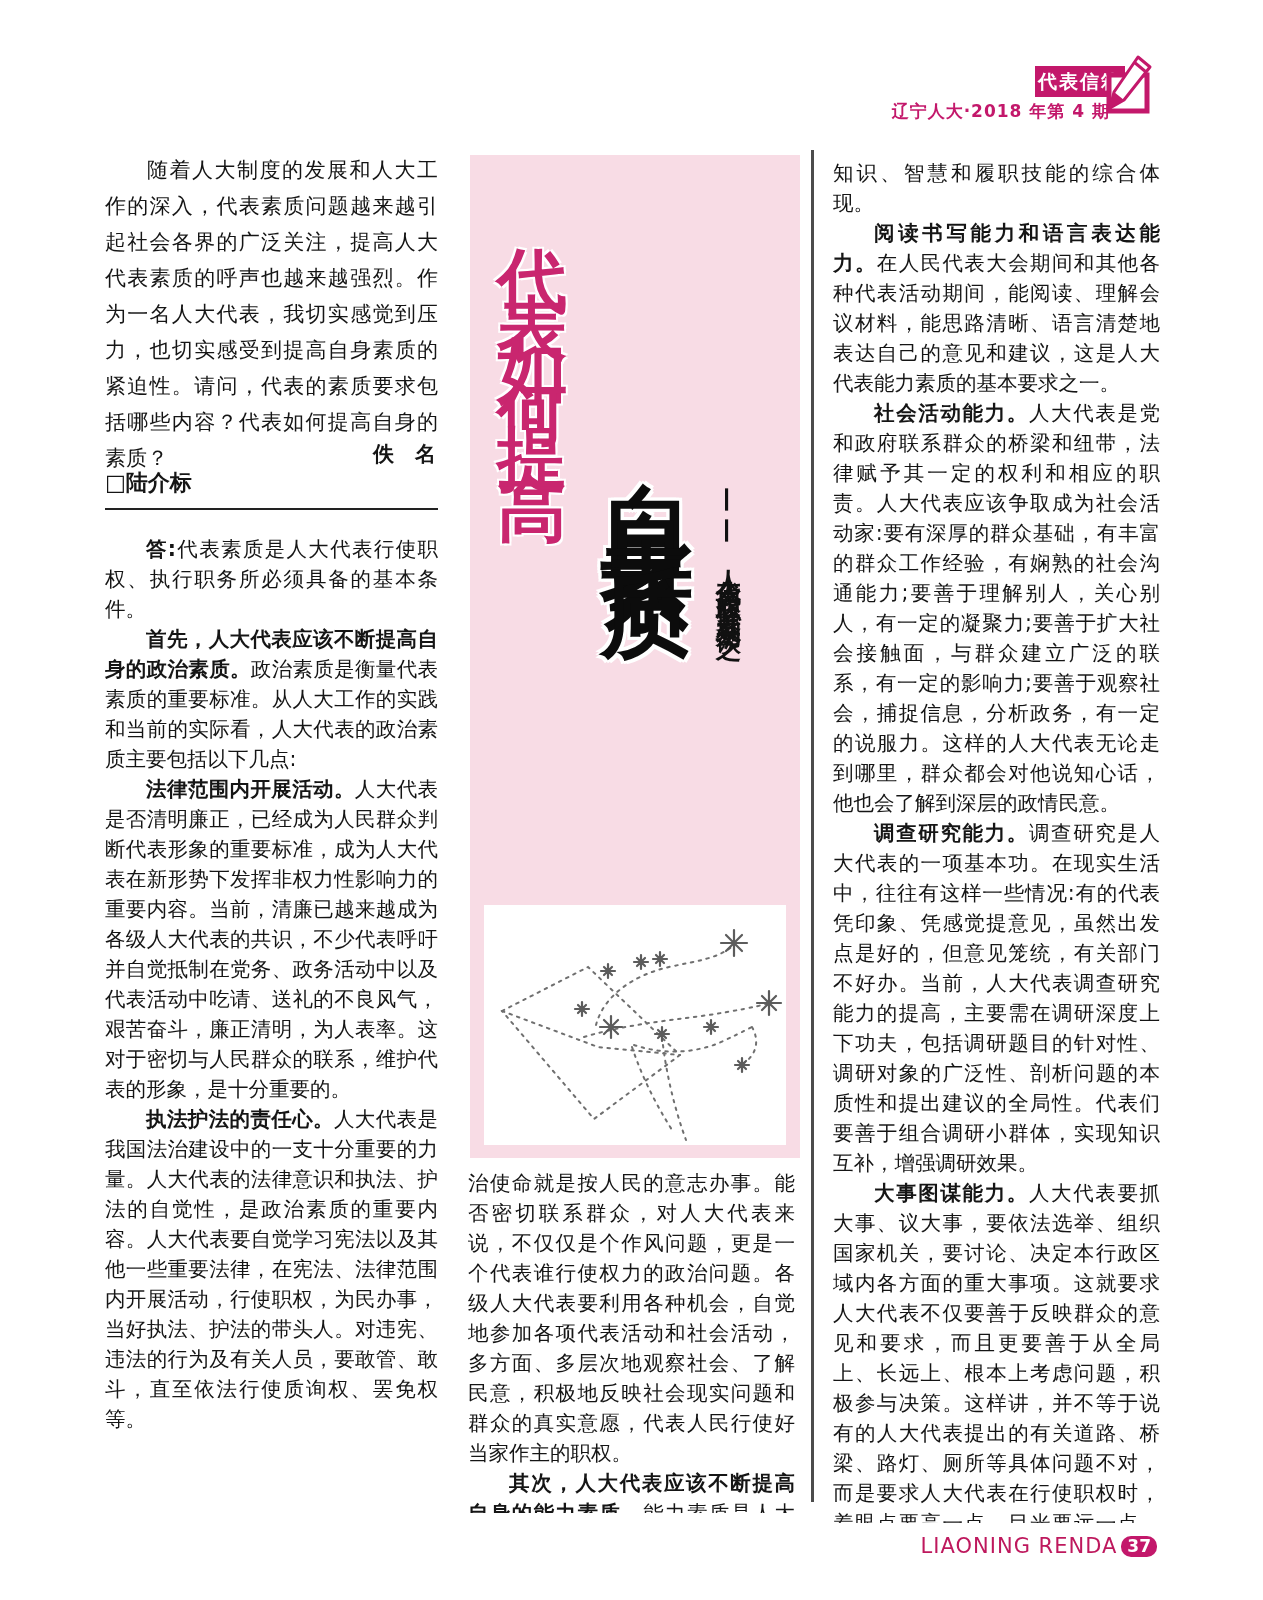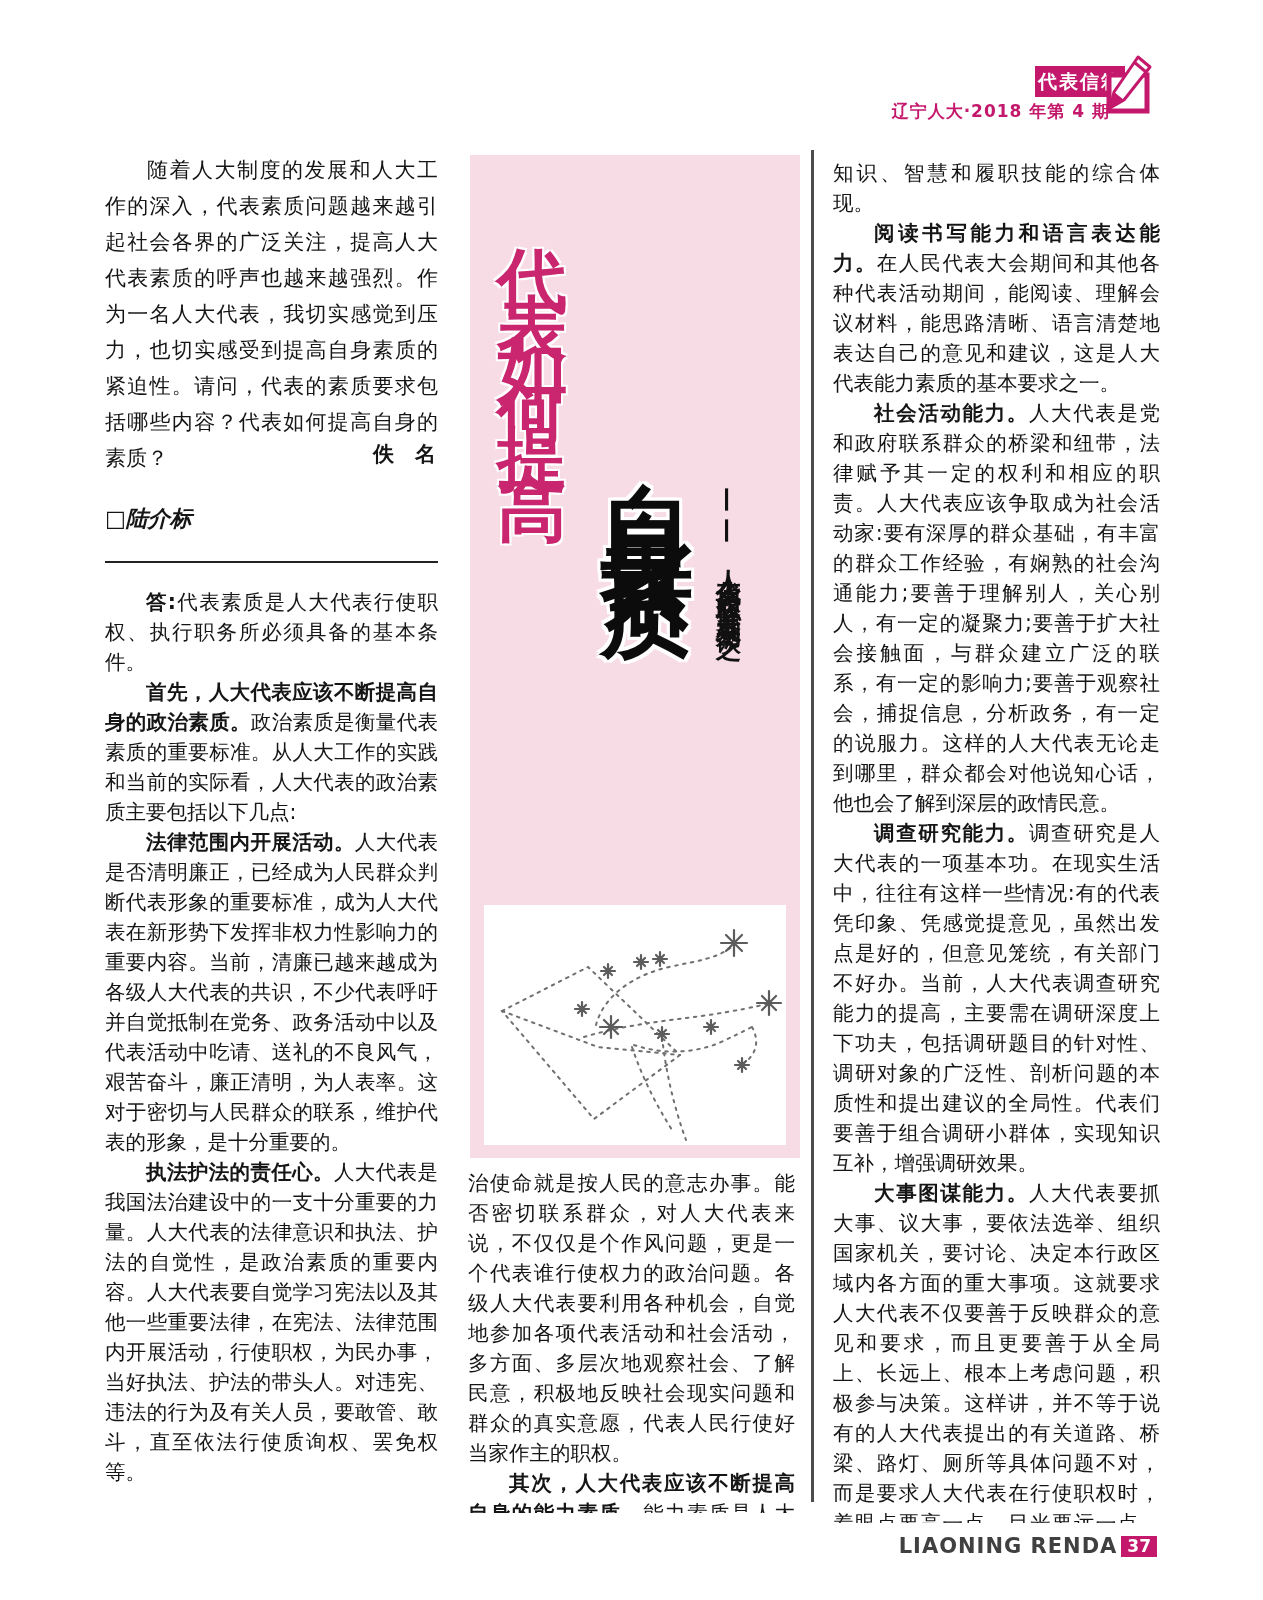--- a/index.html
+++ b/index.html
@@ -18,22 +18,22 @@
   .col-left{position:absolute;left:105px;top:152px;width:333px;height:1360px;overflow:hidden;}
   .col-mid-text{position:absolute;left:468px;top:1168px;width:327px;height:345px;overflow:hidden;}
   .col-right{position:absolute;left:833px;top:158px;width:327px;height:1365px;overflow:hidden;}
   .divider{position:absolute;left:811px;top:150px;width:3px;height:1352px;background:#4c4c4c;}
 
   
   .kai{font-family:"DejaVu Serif","Liberation Serif",serif;}
   .letter-salutation{font-weight:bold;font-size:22px;margin:0 0 10px 0;}
   .letter-body{font-size:21px;line-height:36px;text-align:justify;text-indent:2em;margin:0;}
   .letter-sig{text-align:right;font-size:21px;margin-top:-36px;padding-right:2px;font-weight:bold;}
-  .author-line{margin-top:36px;padding-bottom:27px;border-bottom:2px solid #222;
-               font-weight:bold;font-size:22px;font-style:italic;}
+  .author-line{padding-bottom:10px;border-bottom:2px solid #222;
+               font-weight:bold;font-size:22px;}
 
   
   .body-par{margin:0;font-size:20.5px;line-height:30px;text-align:justify;text-indent:2em;}
   .body-par.noindent{text-indent:0;}
   .first-answer{margin-top:24px;}
   .lead-bold{font-weight:bold;}
   .lead-kai{font-family:"DejaVu Serif","Liberation Serif",serif;font-weight:bold;}
 
   
   .title-block{position:absolute;left:470px;top:155px;width:330px;height:1003px;background:#f8dce5;}
@@ -44,23 +44,23 @@
       text-shadow:3px 3px 0 #fff,-3px -3px 0 #fff,3px -3px 0 #fff,-3px 3px 0 #fff,
                   3px 0 0 #fff,-3px 0 0 #fff,0 3px 0 #fff,0 -3px 0 #fff;}
   .title-sub{left:246px;top:332px;font-size:25px;font-weight:bold;color:#111;letter-spacing:6px;}
   .illustration{position:absolute;left:14px;top:750px;width:302px;height:240px;background:#fff;}
 
   
   .end-par{position:relative;}
 
   
   .footer{position:absolute;right:106px;top:1534px;display:flex;align-items:center;gap:4px;}
-  .footer-name{color:#404040;font-weight:bold;font-size:21px;letter-spacing:1px;}
+  .footer-name{color:#be185d;font-weight:normal;font-size:21px;letter-spacing:1px;}
   .footer-badge{background:#c3186b;color:#fff;font-weight:bold;font-size:17px;
-                padding:2px 6px;line-height:1;}
+                padding:2px 6px;line-height:1;border-radius:10px;}
 </style>
 </head>
 <body>
 
 <div class="page">
 
   <div class="hdr-badge">
     <span>代表信箱</span>
   </div>
   <div class="hdr-pencil">

